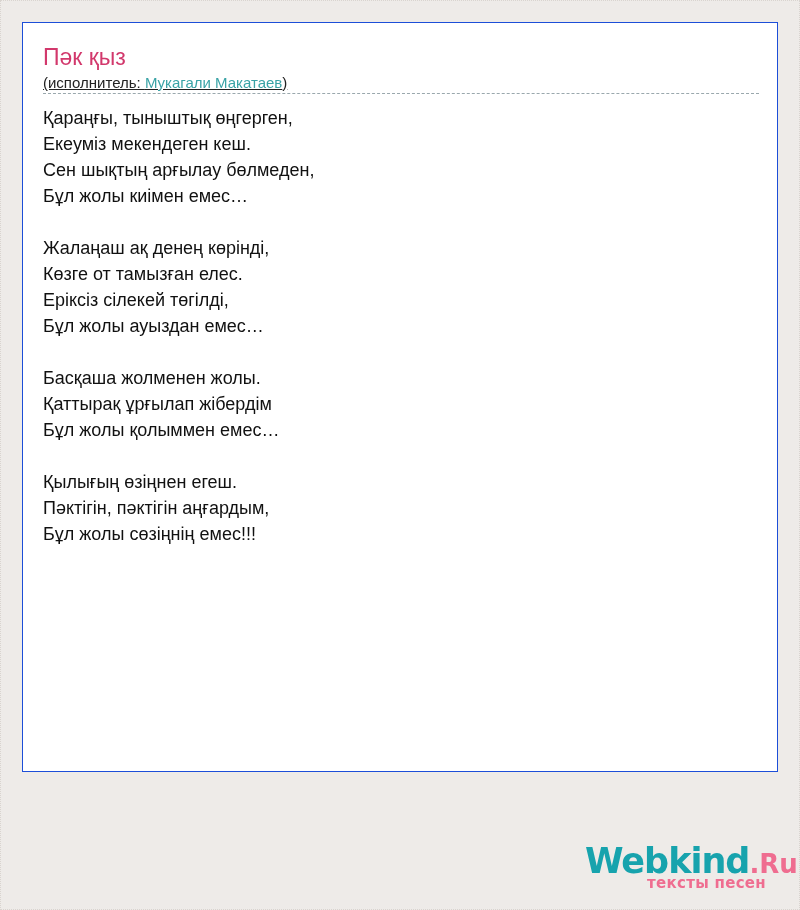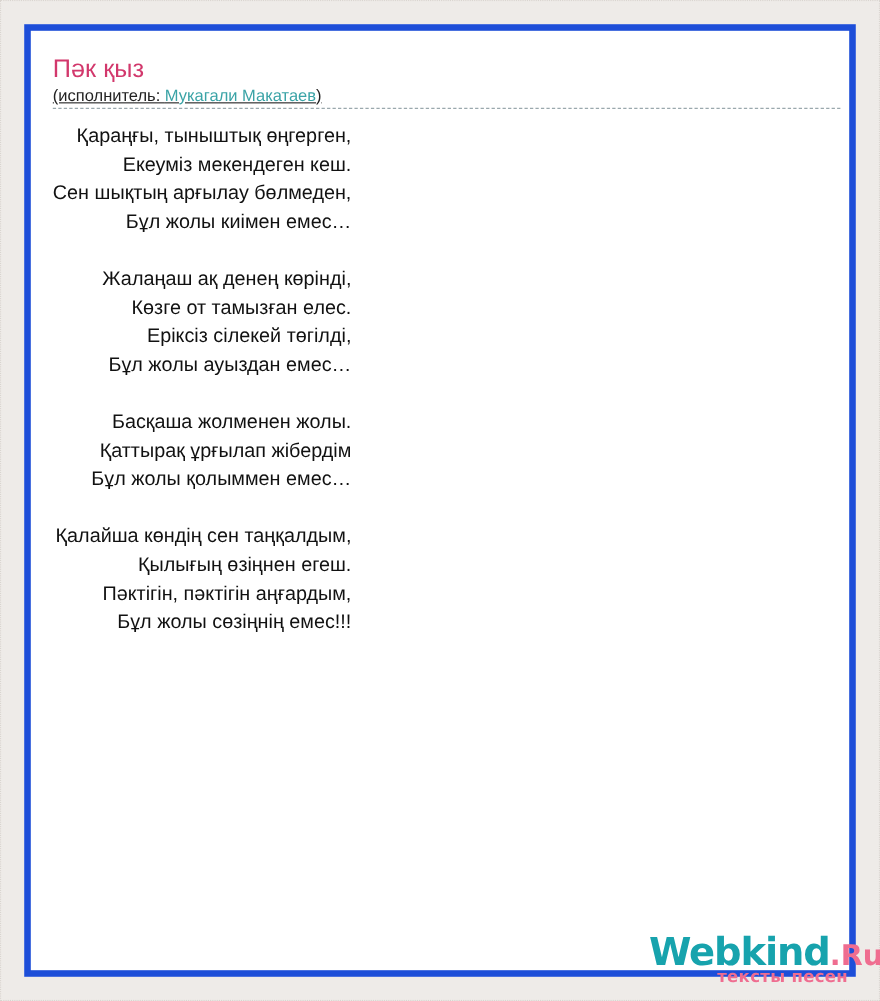--- a/index.html
+++ b/index.html
@@ -18,23 +18,23 @@
       position: absolute;
       left: 0; top: 0;
       width: 798px; height: 908px;
       border: 1px dotted #d9d4cf;
     }
     .card {
       position: absolute;
       left: 22px;
       top: 22px;
       width: 756px;
-      height: 866px;
+      height: 750px;
       background: #ffffff;
-      border: 6px solid #1d4ed8;
+      border: 1px solid #1d4ed8;
       box-sizing: border-box;
     }
     .title {
       position: absolute;
       left: 20px;
       top: 20px;
       font-size: 23px;
       color: #d2386c;
       line-height: 28px;
       margin: 0;
@@ -67,21 +67,20 @@
       font-size: 18px;
       line-height: 26px;
       color: #111;
     }
     .stanza {
       margin-bottom: 26px;
     }
     .line {
       display: block;
       white-space: nowrap;
-      text-align: right;
     }
     .logo {
       position: absolute;
       left: 562px;
       top: 818px;
       width: 200px;
       height: 48px;
       text-align: right;
     }
     .logo-main {
@@ -137,21 +136,20 @@
       <span class="line">Көзге от тамызған елес.</span>
       <span class="line">Еріксіз сілекей төгілді,</span>
       <span class="line">Бұл жолы ауыздан емес…</span>
     </div>
     <div class="stanza">
       <span class="line">Басқаша жолменен жолы.</span>
       <span class="line">Қаттырақ ұрғылап жібердім</span>
       <span class="line">Бұл жолы қолыммен емес…</span>
     </div>
     <div class="stanza">
-      <span class="line">Қалайша көндің сен таңқалдым,</span>
       <span class="line">Қылығың өзіңнен егеш.</span>
       <span class="line">Пәктігін, пәктігін аңғардым,</span>
       <span class="line">Бұл жолы сөзіңнің емес!!!</span>
     </div>
   </div>
 
   <div class="logo">
     <div class="logo-main"><span>Webkind</span><span class="logo-tld">.Ru</span></div>
     <div class="logo-sub">тексты песен</div>
   </div>

